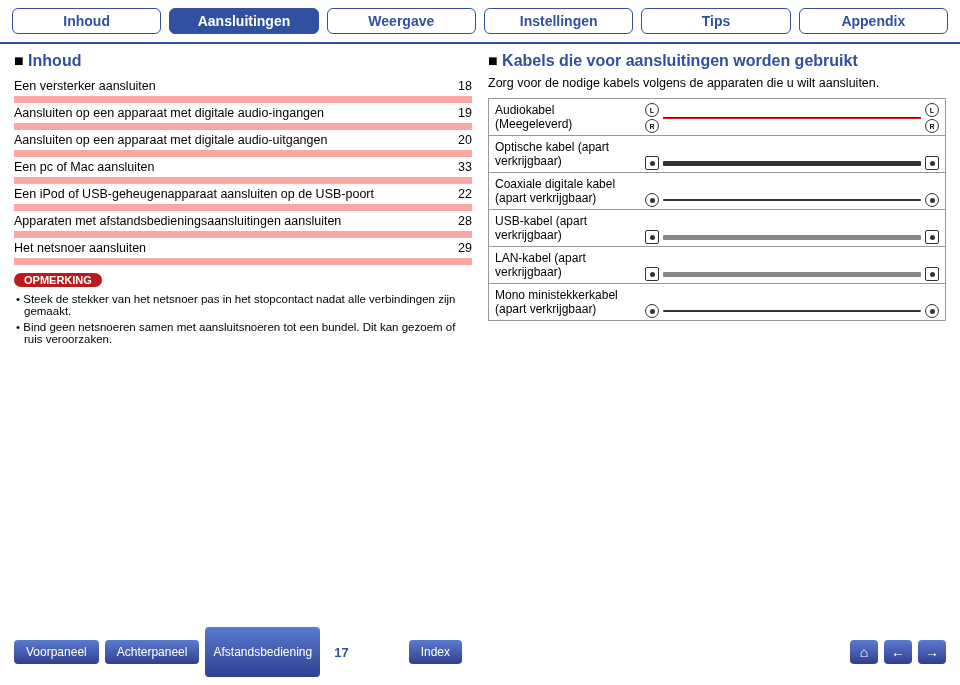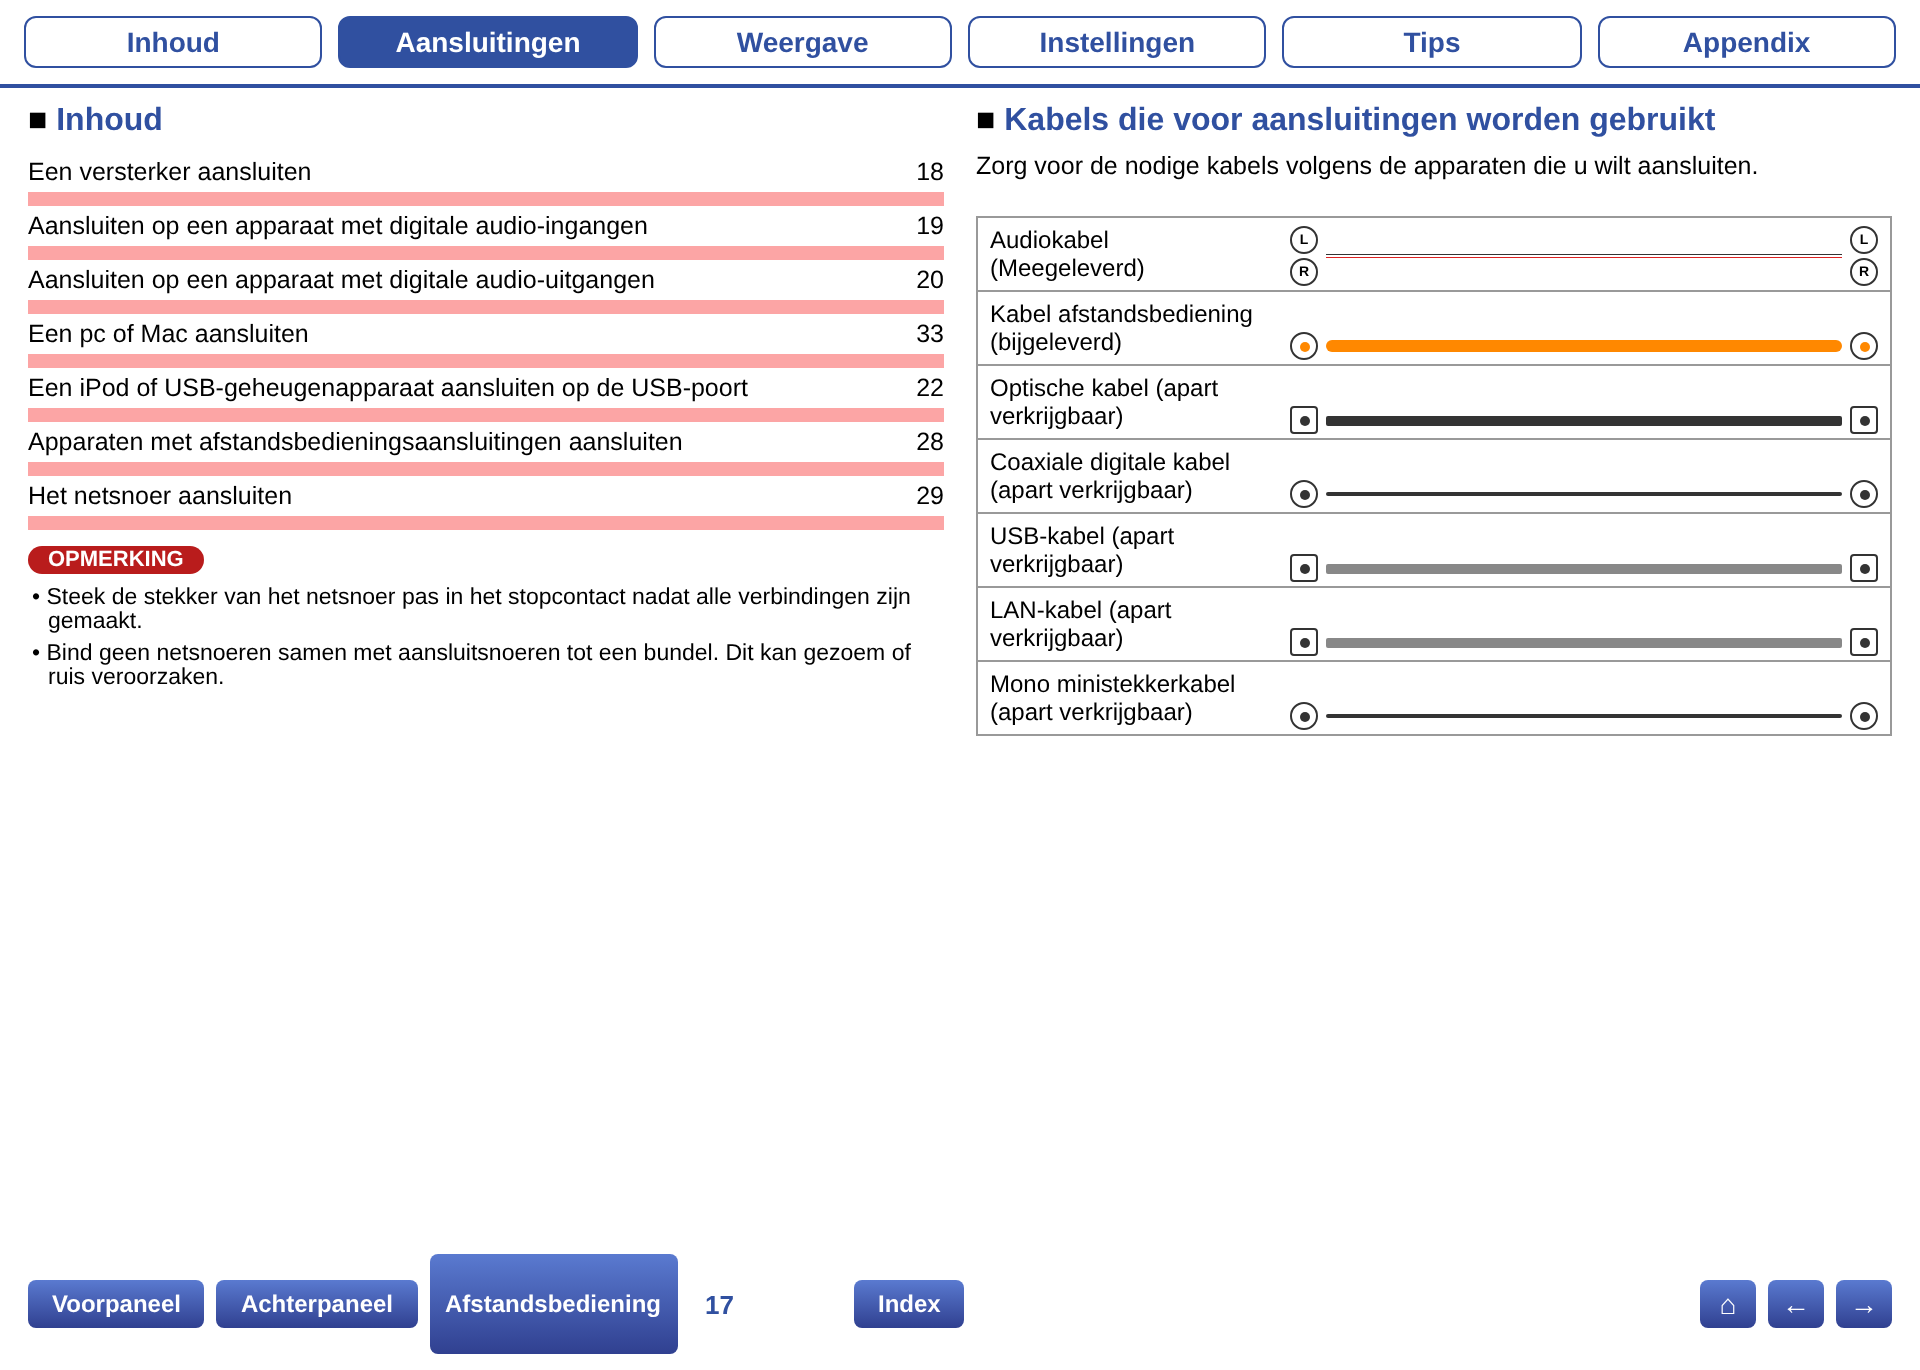--- a/index.html
+++ b/index.html
@@ -11,39 +11,39 @@
 .col{flex:1}
 .h1{font-size:16px;font-weight:bold;color:#3050a0;margin-bottom:6px}
 .h1::before{content:"■ ";color:#000}
 .list{font-size:12.5px;color:#000}
 .row{display:flex;justify-content:space-between;border-bottom:7px solid #fca5a5;padding:3px 0}
 .row span.label{flex:1}
 .row span.page{width:24px;text-align:right}
 .notebadge{display:inline-block;background:#b91c1c;color:#fff;border-radius:10px;padding:1px 10px;font-size:11px;font-weight:bold;margin:8px 0 4px}
 .bullet{font-size:11.5px;padding:2px 0 2px 10px;text-indent:-8px}
 .bullet::before{content:"• "}
-.intro{font-size:12.5px;margin-bottom:18px}
+.intro{font-size:12.5px;margin-bottom:8px}
 .cablebox{border:1px solid #999;font-size:12px}
 .cablerow{display:flex;align-items:flex-end;border-bottom:1px solid #999}
 .cablerow:last-child{border-bottom:none}
 .cablename{width:150px;padding:4px 6px}
 .cablegraphic{flex:1;display:flex;align-items:center;justify-content:space-between;padding:2px 6px}
 .plug{display:flex;flex-direction:column;gap:2px}
 .conn{width:14px;height:14px;border:1.5px solid #333;border-radius:50%;display:flex;align-items:center;justify-content:center}
 .conn.sq{border-radius:2px}
 .conn .dot{width:5px;height:5px;background:#333;border-radius:50%}
 .conn.orange .dot{background:#f80}
 .wire{flex:1;height:2px;background:#333;margin:0 4px;border-radius:1px}
 .wire.dual{height:8px;background:linear-gradient(#fff 0 35%,#333 35% 45%,#fff 45% 55%,#d22 55% 65%,#fff 65%)}
 .wire.orange{background:#f80;height:6px;border-radius:3px}
 .wire.opt{background:#333;height:5px}
 .wire.gray{background:#888;height:5px}
 .lbl{font-size:7px;font-weight:bold}
 .bottomnav{position:absolute;bottom:8px;left:0;right:0;display:flex;align-items:center;gap:6px;padding:0 14px}
-.btn{background:linear-gradient(#5a7ad0,#304090);color:#fff;font-weight:bold;font-size:12px;padding:5px 12px;border-radius:4px;border:none}
+.btn{background:linear-gradient(#5a7ad0,#304090);color:#fff;font-weight:normal;font-size:12px;padding:5px 12px;border-radius:4px;border:none}
 .btn.wide{padding:18px 8px}
 .pagenum{font-size:13px;font-weight:bold;color:#3050a0;padding:0 8px}
 .spacer{flex:1}
 .icnbtn{width:28px;height:24px;background:linear-gradient(#5a7ad0,#304090);border-radius:4px;display:flex;align-items:center;justify-content:center;color:#fff;font-size:14px}
 </style>
 </head>
 <body>
 
 <div class="topnav" id="tabs">
     <div class="tab">Inhoud</div>
@@ -108,36 +108,20 @@
                 <span class="lbl">R</span>
               </div>
             </div>
             <div class="wire dual"></div>
             <div class="plug">
               <div class="conn white">
                 <span class="lbl">L</span>
               </div>
               <div class="conn red">
                 <span class="lbl">R</span>
-              </div>
-            </div>
-          </div>
-        </div>
-        <div class="cablerow">
-          <div class="cablename">Kabel afstandsbediening (bijgeleverd)</div>
-          <div class="cablegraphic">
-            <div class="plug">
-              <div class="conn orange">
-                <div class="dot"></div>
-              </div>
-            </div>
-            <div class="wire orange"></div>
-            <div class="plug">
-              <div class="conn orange">
-                <div class="dot"></div>
               </div>
             </div>
           </div>
         </div>
         <div class="cablerow">
           <div class="cablename">Optische kabel (apart verkrijgbaar)</div>
           <div class="cablegraphic">
             <div class="plug">
               <div class="conn sq">
                 <div class="dot"></div>

